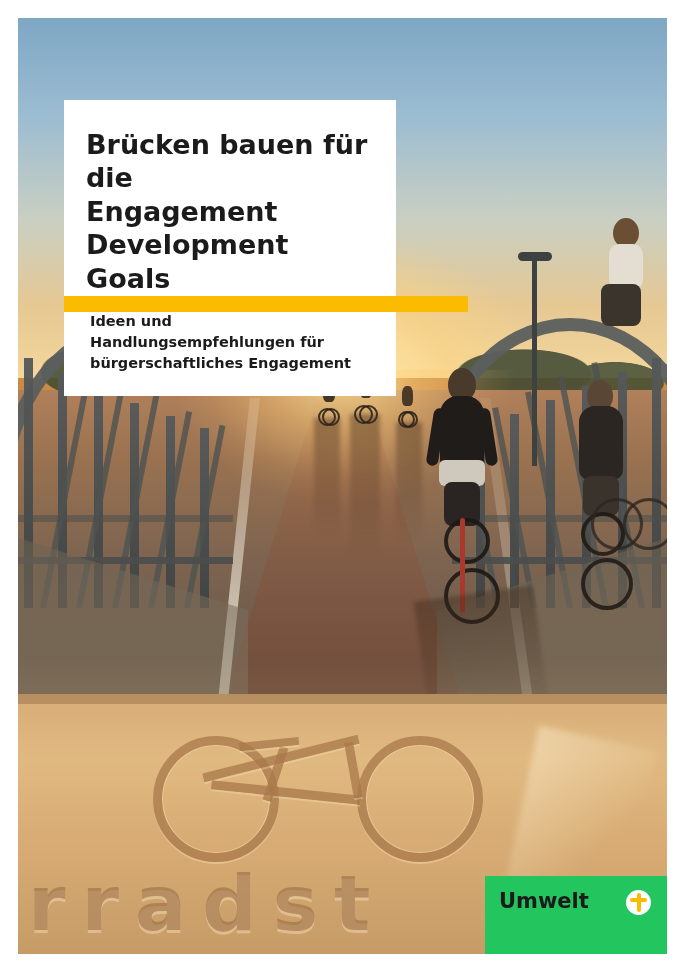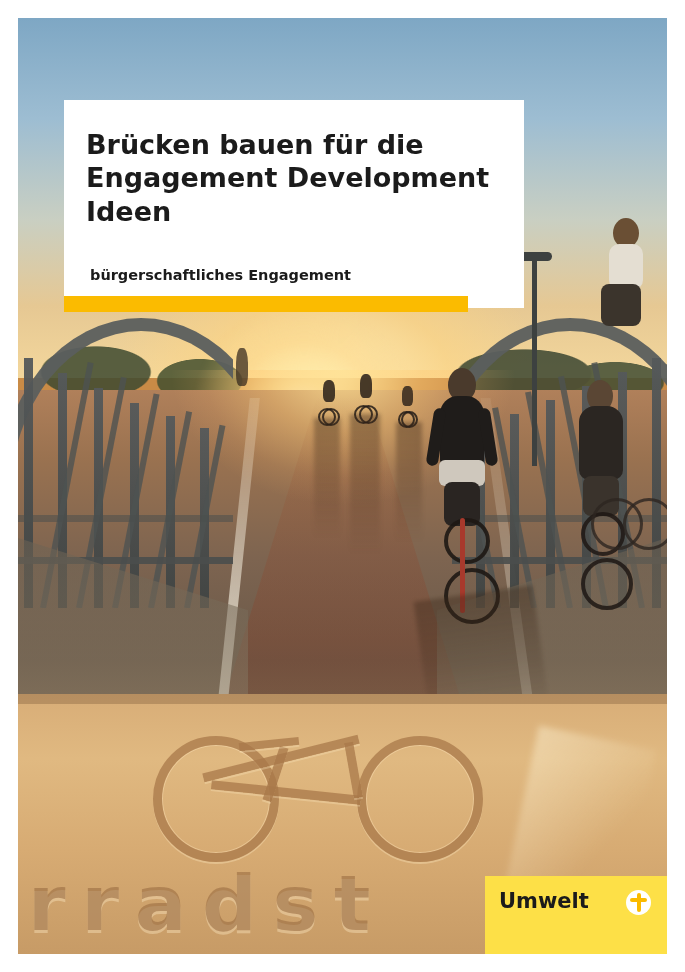--- a/index.html
+++ b/index.html
@@ -273,21 +273,21 @@
     background: linear-gradient(120deg, rgba(255,245,215,0.45), rgba(255,245,215,0) 65%);
     transform: rotate(12deg);
     filter: blur(3px);
   }
 
   
   .title-card {
     position: absolute;
     left: 64px;
     top: 100px;
-    width: 460px;
+    width: 332px;
     background: #ffffff;
     padding: 28px 28px 22px 22px;
     box-sizing: border-box;
   }
   .title-card h1 {
     margin: 0;
     font-family: "DejaVu Sans", sans-serif;
     font-weight: 700;
     font-size: 27px;
     line-height: 1.24;
@@ -311,21 +311,21 @@
     background: #fbbb00;
   }
 
   
   .logo-box {
     position: absolute;
     right: 18px;
     bottom: 18px;
     width: 182px;
     height: 78px;
-    background: #fde047;
+    background: #22c55e;
     box-sizing: border-box;
     padding: 13px 14px;
   }
   .logo-text {
     font-family: "DejaVu Sans", sans-serif;
     font-weight: 700;
     font-size: 21px;
     line-height: 1.16;
     color: #1b1b1b;
   }
@@ -484,24 +484,24 @@
       </div>
       <div class="ground-text">rradst</div>
       <div class="lens-flare"></div>
     </div>
   </div>
 
   <div class="title-card">
     <h1>
       <span>Brücken bauen für die</span><br>
       <span>Engagement Development</span><br>
-      <span>Ideen</span>
+      <span>Goals</span>
     </h1>
     <p class="subtitle">
-      <br>
+      <span>Ideen und Handlungsempfehlungen für</span><br>
       <span>bürgerschaftliches Engagement</span>
     </p>
   </div>
   <div class="title-rule"></div>
 
   <div class="logo-box">
     <div class="logo-text">
       <span>Umwelt</span><br>
     </div>
     <div class="logo-mark"></div>

